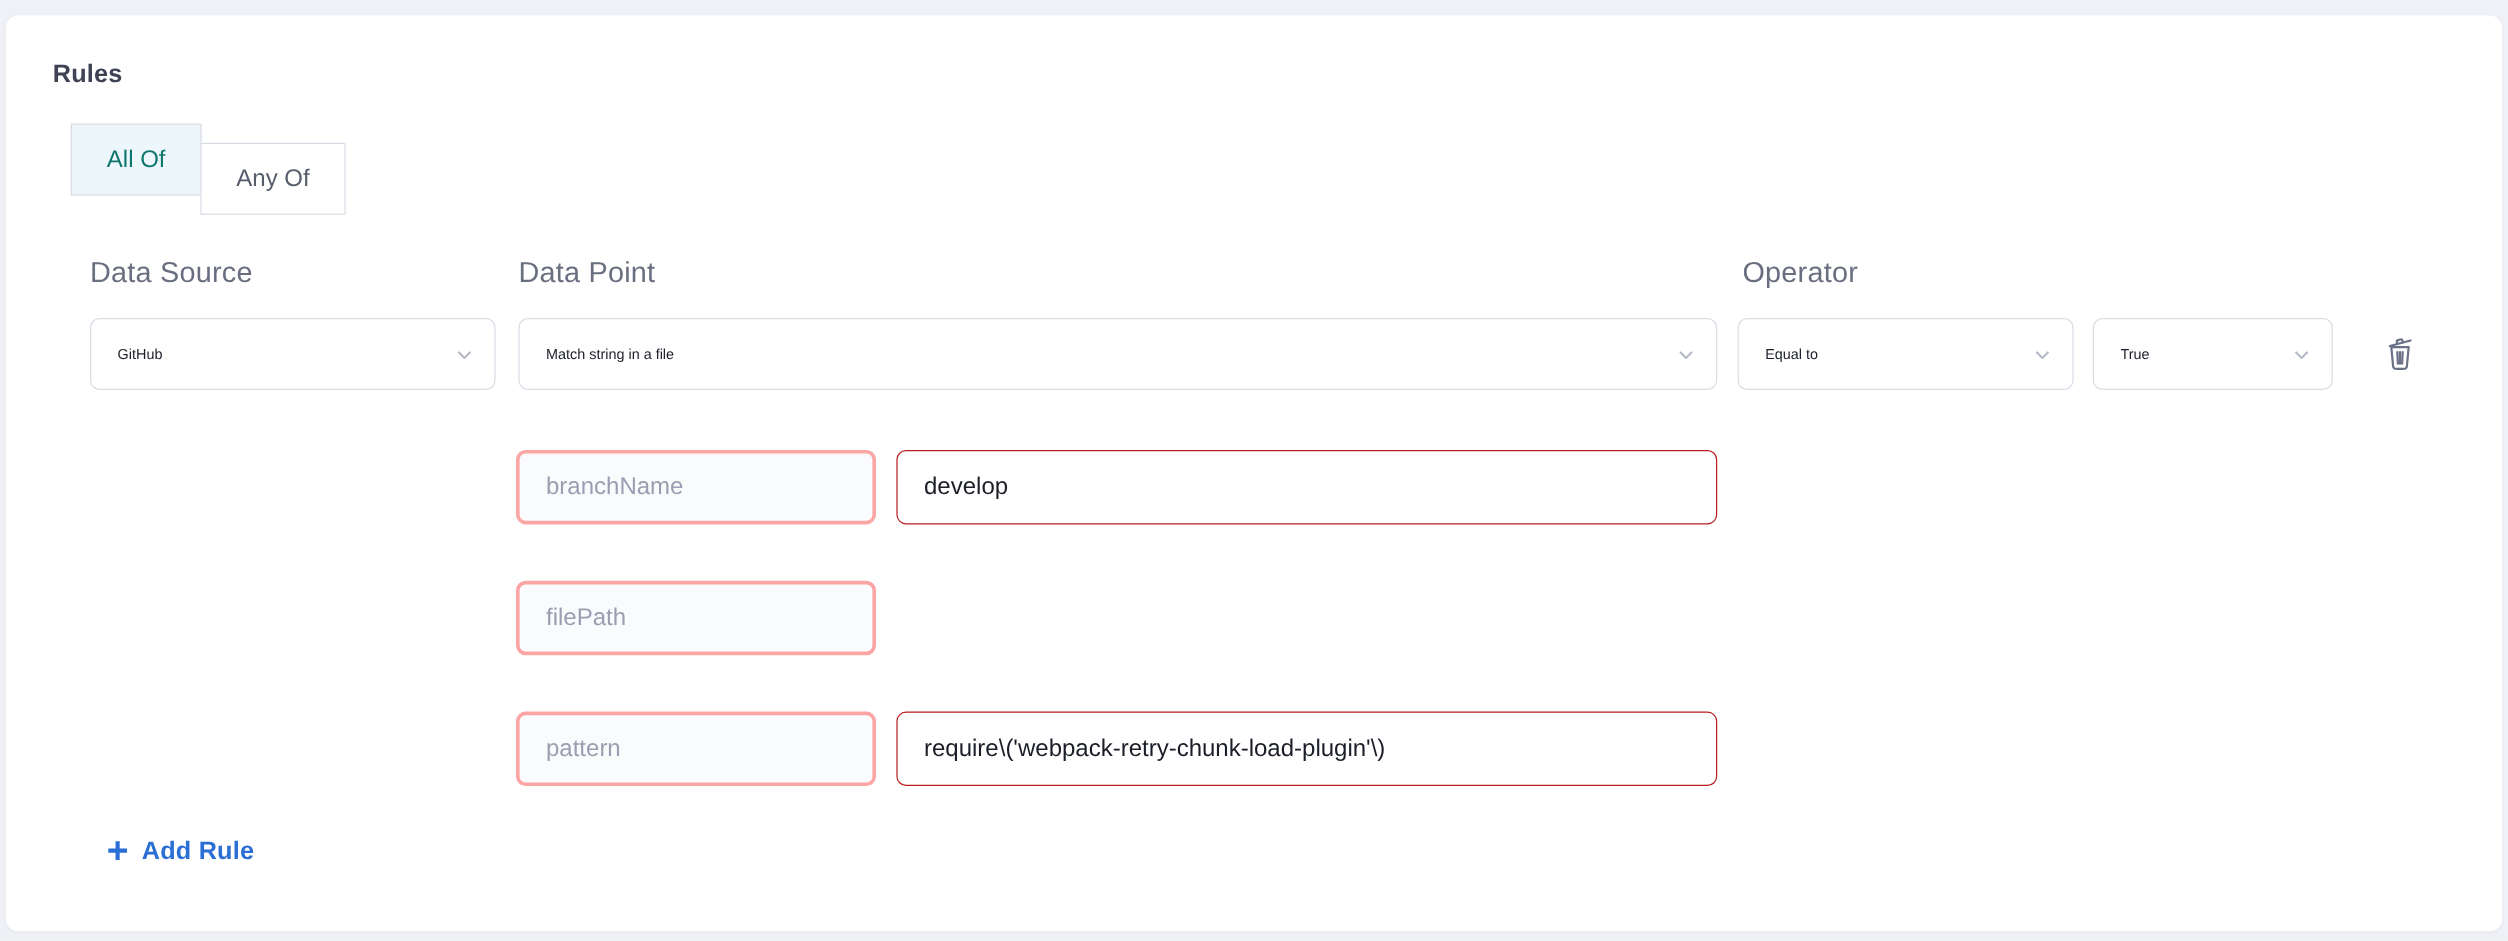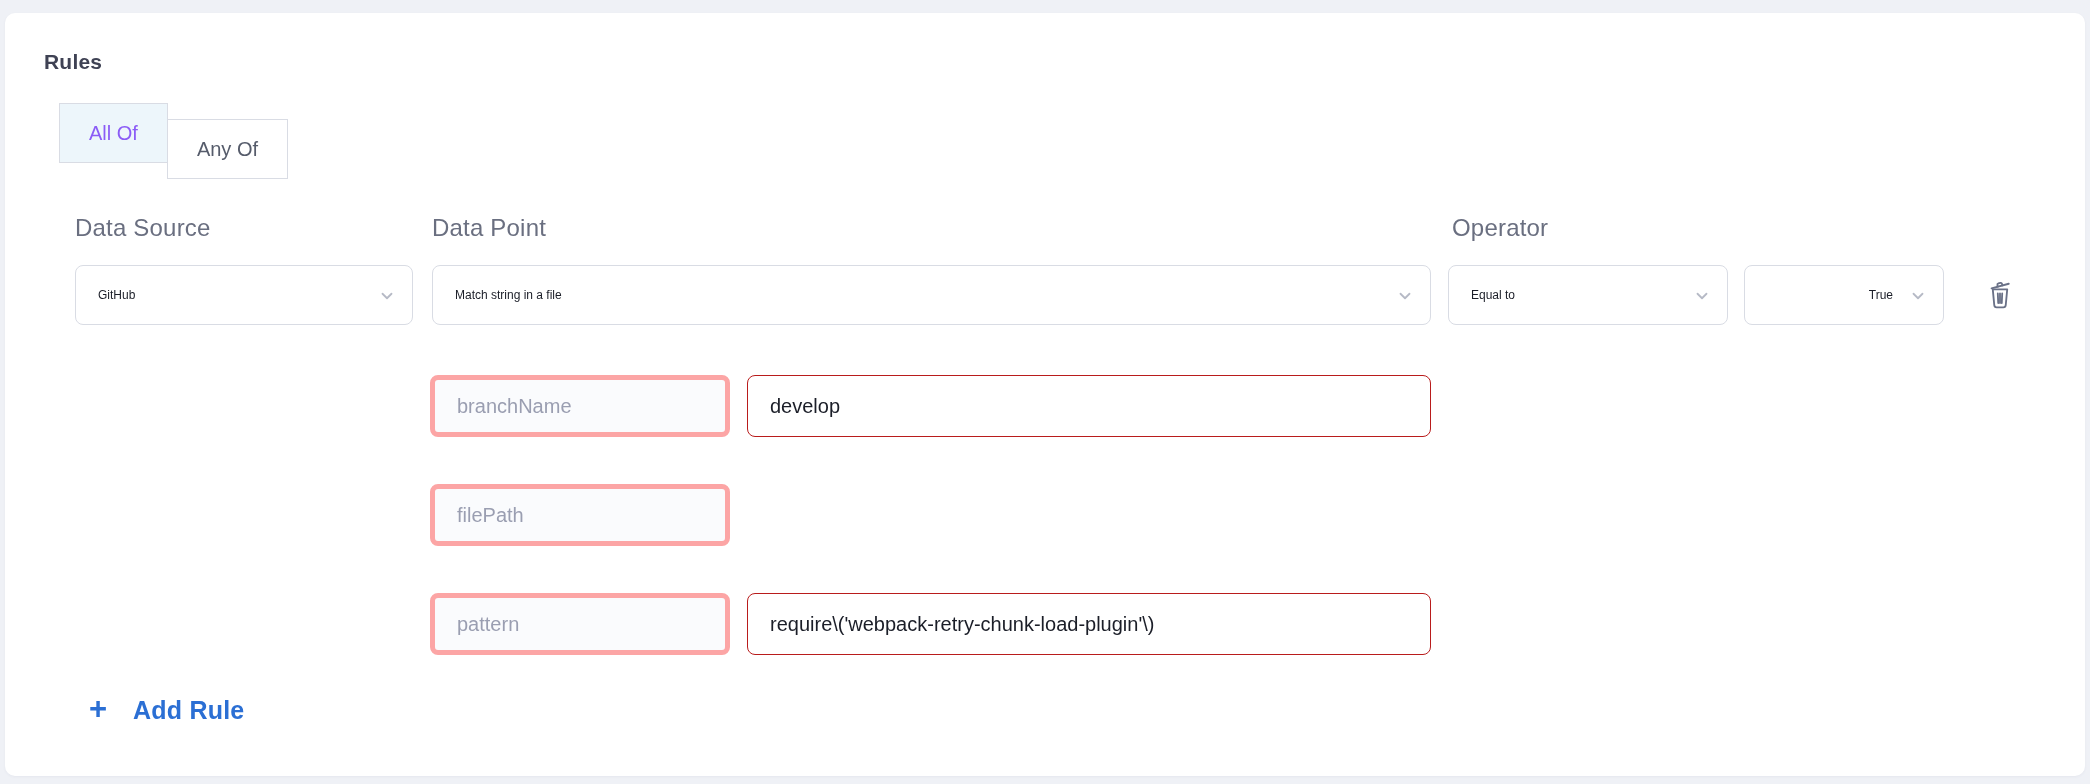--- a/index.html
+++ b/index.html
@@ -21,73 +21,73 @@
     font-size:21px;font-weight:600;color:#3f4254;letter-spacing:.2px;
   }
 
   .toggle-group{position:absolute;left:54px;top:90px;display:flex;height:60px;}
   .toggle-btn{
     display:flex;align-items:center;justify-content:center;
     height:60px;padding:0 29px;font-size:20px;
     border:1px solid #d9dce4;background:#ffffff;color:#565c6b;
     cursor:pointer;font-family:inherit;
   }
-  .toggle-btn.active{background:#edf6fb;color:#8b5cf6;}
+  .toggle-btn.active{background:#edf6fb;color:#0f766e;}
   .toggle-btn + .toggle-btn{margin-left:-1px;margin-top:16px;}
 
   .field-label{
     position:absolute;top:201px;font-size:24px;color:#6a6f80;letter-spacing:.2px;
   }
   .lbl-ds{left:70px;}
   .lbl-dp{left:427px;}
   .lbl-op{left:1447px;}
 
   .select{
     position:absolute;top:252px;height:60px;
     display:flex;align-items:center;
     border:1px solid #d9dce4;border-radius:8px;background:#ffffff;
     font-size:12px;color:#1b1e28;padding:0 50px 0 22px;cursor:pointer;
   }
   .select .chev{position:absolute;right:16px;top:21px;}
   .sel-ds{left:70px;width:338px;}
   .sel-dp{left:427px;width:999px;}
   .sel-op{left:1443px;width:280px;}
-  .sel-val{left:1739px;width:200px;justify-content:flex-end;}
+  .sel-val{left:1739px;width:200px;}
   .select-value{white-space:nowrap;overflow:hidden;}
 
   .trash-btn{
     position:absolute;left:1972px;top:260px;width:46px;height:44px;
     display:flex;align-items:center;justify-content:center;
     background:transparent;border:none;cursor:pointer;padding:0;
   }
 
   .param-input{
     position:absolute;height:62px;border-radius:8px;
     font-size:20px;font-family:inherit;padding:0 22px;outline:none;
   }
   .param-key{
     left:425px;width:300px;
-    border:5px solid #fca5a5;background:#fafbfd;color:#9a9eb1;
+    border:3px solid #fca5a5;background:#fafbfd;color:#9a9eb1;
   }
   .param-val{
     left:742px;width:684px;
     border:1px solid #b91c1c;background:#ffffff;color:#1b1e28;
   }
   .row1{top:362px;}
   .row2{top:471px;}
   .row3{top:580px;}
 
   .add-rule{
     position:absolute;left:84px;top:678px;height:38px;
     display:flex;align-items:center;gap:11px;
     background:transparent;border:none;cursor:pointer;padding:0;
     color:#2b6fd4;font-family:inherit;
   }
   .add-rule .plus{font-size:31px;font-weight:600;line-height:30px;margin-top:-3px;}
-  .add-rule .add-label{font-size:25px;font-weight:700;letter-spacing:.2px;margin-left:15px;}
+  .add-rule .add-label{font-size:21px;font-weight:700;letter-spacing:.2px;}
 </style>
 </head>
 <body>
 
 <div class="card">
 
   <div class="rules-title">Rules</div>
 
   <div class="toggle-group">
     <button class="toggle-btn active">All Of</button>

